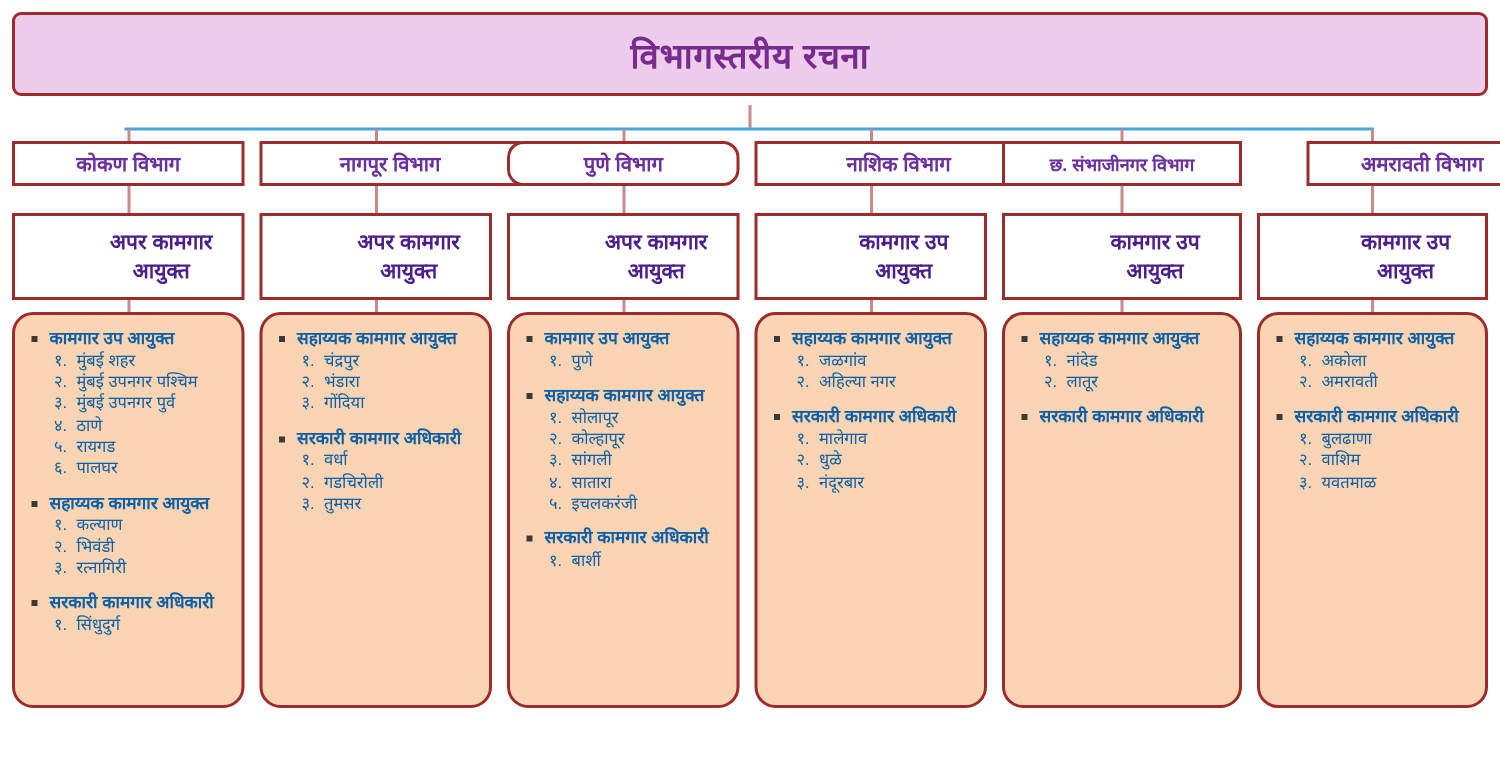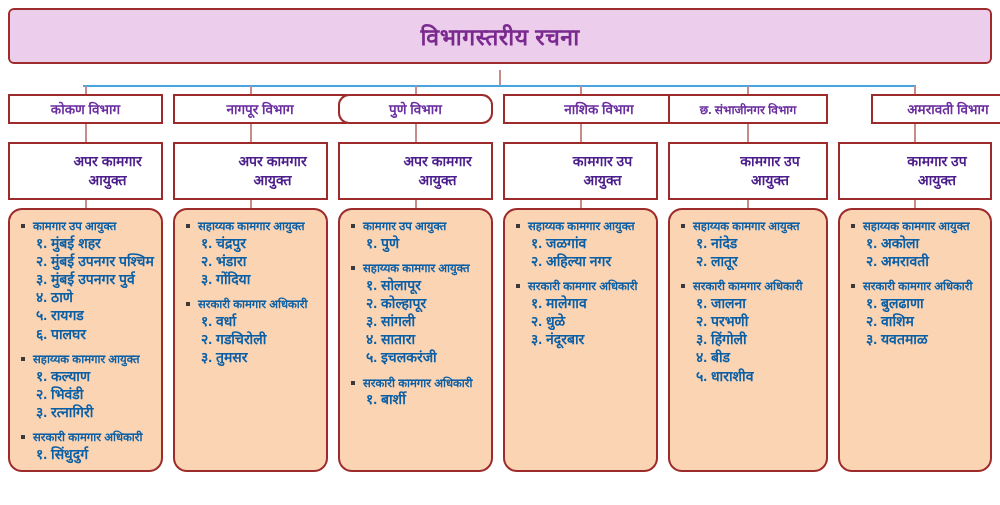--- a/index.html
+++ b/index.html
@@ -137,22 +137,22 @@
     height: 4px;
     background: #3a3a3a;
   }
 
   .group-items {
     list-style: none;
     margin: 0;
     padding: 0 0 0 18px;
   }
   .group-items li {
-    font-size: 14px;
-    font-weight: bold;
+    font-size: 11px;
+    font-weight: normal;
     color: #0b5fa5;
     line-height: 1.3;
     white-space: nowrap;
   }
   .group-items li .num { display: inline-block; min-width: 15px; }
 </style>
 </head>
 <body>
 
 <div id="title-banner">
@@ -307,27 +307,20 @@
     <div class="content-box" style="left: 668px; width: 160px;">
       <div class="group">
         <div class="group-head">सहाय्यक कामगार आयुक्त</div>
         <ul class="group-items">
           <li><span class="num">१.</span><span>नांदेड</span></li>
           <li><span class="num">२.</span><span>लातूर</span></li>
         </ul>
       </div>
       <div class="group">
         <div class="group-head">सरकारी कामगार अधिकारी</div>
-        <ul class="group-items">
-          <li><span class="num">१.</span><span>जालना</span></li>
-          <li><span class="num">२.</span><span>परभणी</span></li>
-          <li><span class="num">३.</span><span>हिंगोली</span></li>
-          <li><span class="num">४.</span><span>बीड</span></li>
-          <li><span class="num">५.</span><span>धाराशीव</span></li>
-        </ul>
       </div>
     </div>
     <div class="dept-box" style="left: 838px; width: 154px; margin-left: 33px;">
       <span class="dept-label">अमरावती विभाग</span>
     </div>
     <div class="role-box" style="left: 838px; width: 154px;">
       <span class="role-label">कामगार उप
 आयुक्त</span>
     </div>
     <div class="content-box" style="left: 838px; width: 154px;">

